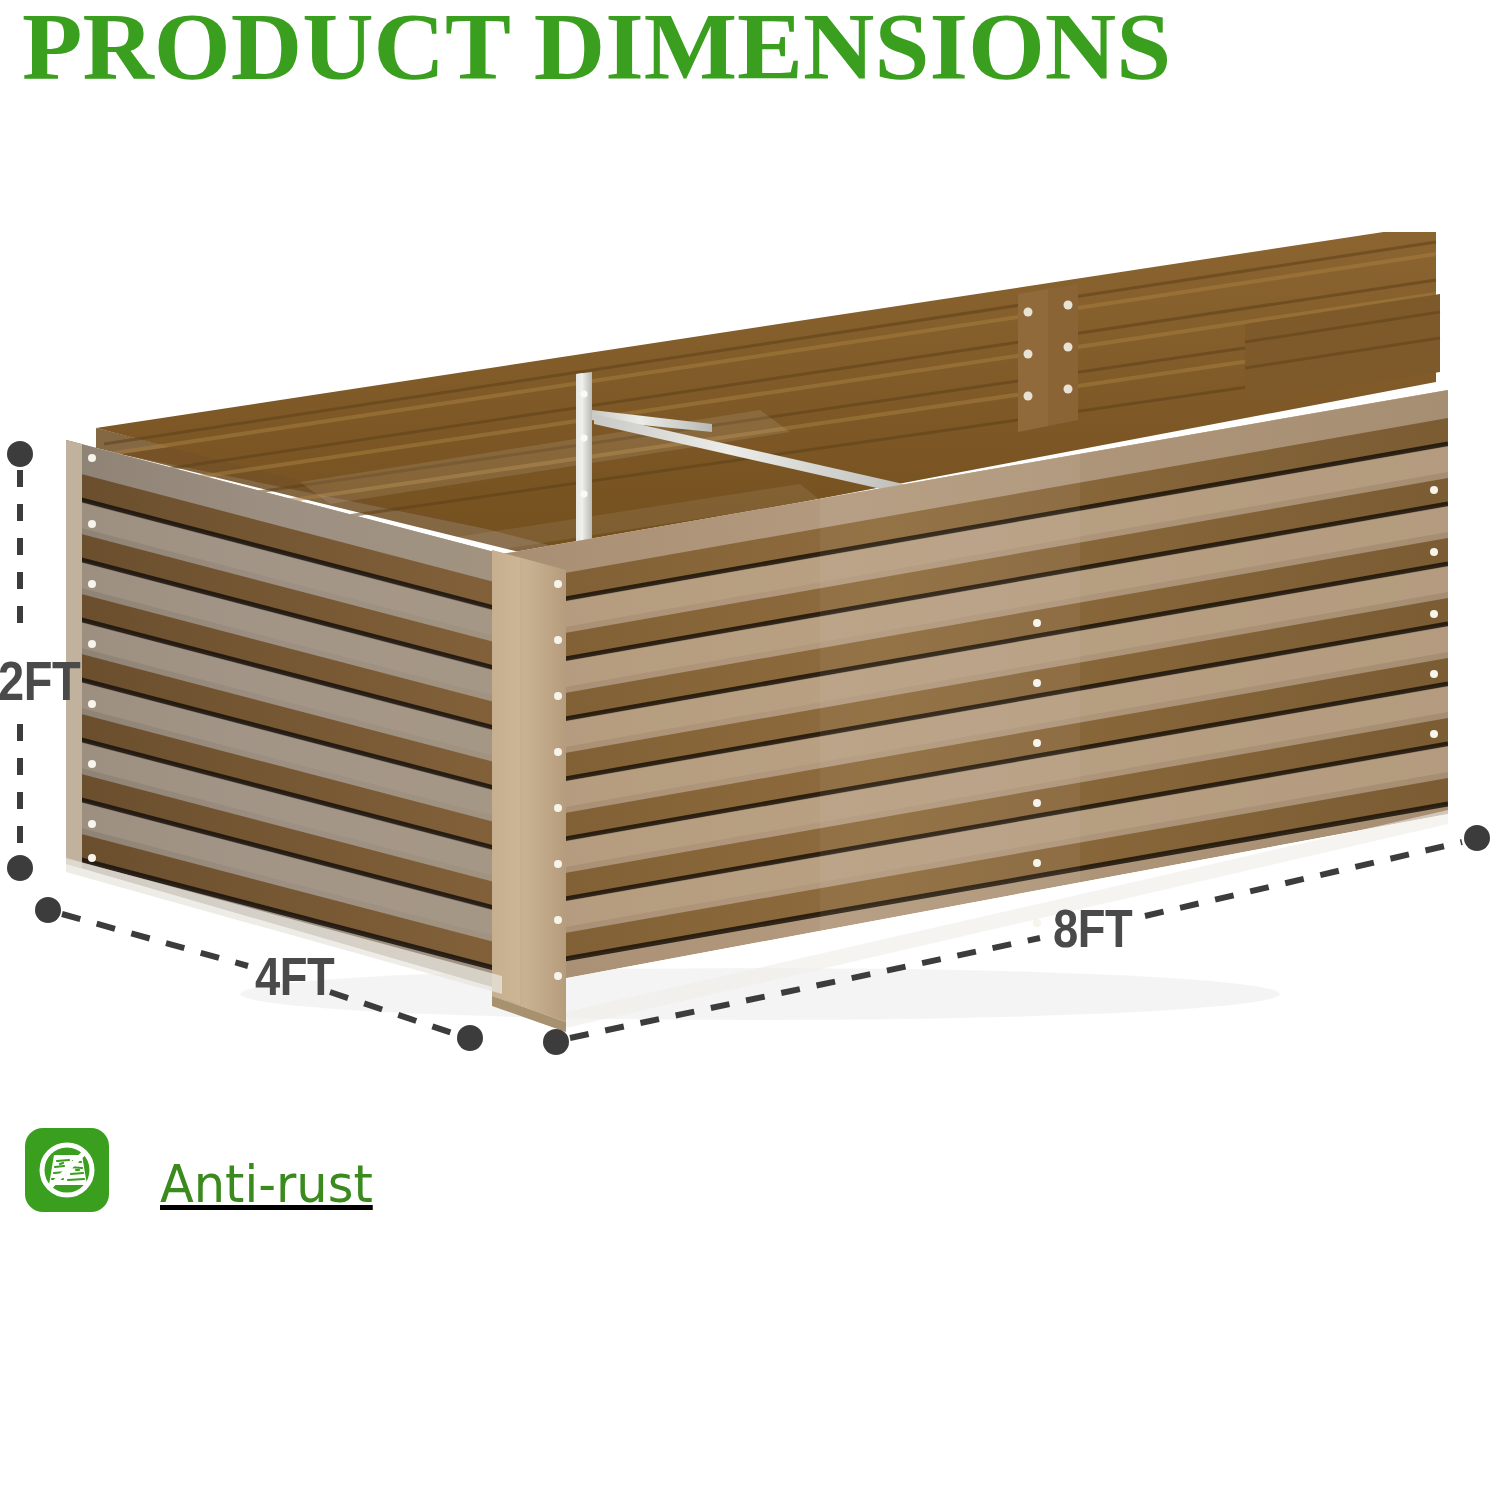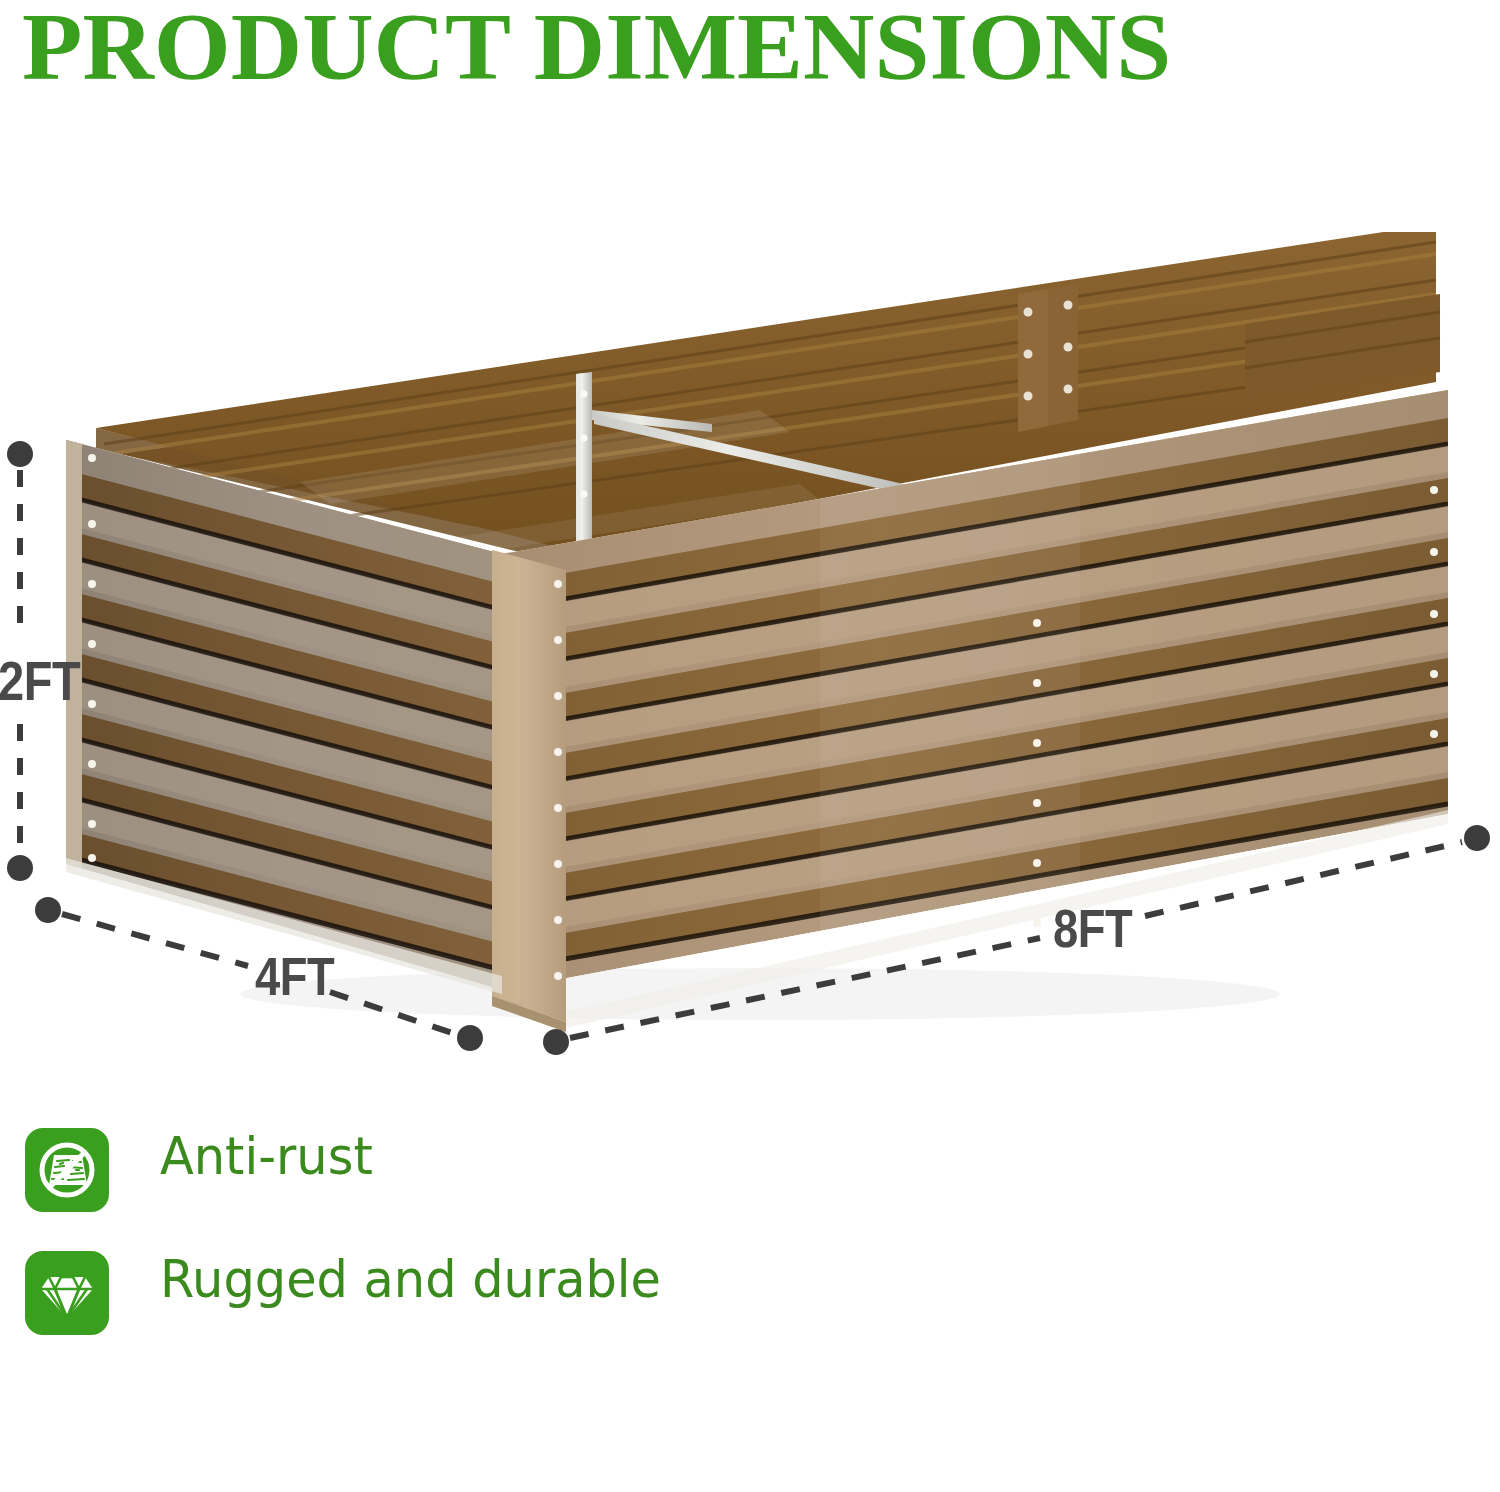--- a/index.html
+++ b/index.html
@@ -38,22 +38,22 @@
     letter-spacing:-0.5px;
     white-space:nowrap;
   }
   .dim-2ft{left:-2px;top:648px;font-size:56px;transform:scaleX(.84);transform-origin:left top;}
   .dim-4ft{left:255px;top:945px;font-size:54px;transform:scaleX(.84);transform-origin:left top;}
   .dim-8ft{left:1053px;top:897px;font-size:54px;transform:scaleX(.84);transform-origin:left top;}
 
   
   .features{position:absolute;left:25px;top:1128px;width:900px;}
   .feature-row{
-    display:flex;align-items:flex-start;
-    height:84px;margin-bottom:39px;
+    display:flex;align-items:flex-end;
+    height:84px;margin-bottom:39px;text-decoration:underline;
   }
   .feature-icon{
     width:84px;height:84px;flex:0 0 84px;
     background:#3a9e1e;border-radius:18px;
     display:flex;align-items:center;justify-content:center;
   }
   .feature-icon svg{display:block;}
   .feature-text{
     margin-left:51px;
     font-family:"DejaVu Sans","Liberation Sans",sans-serif;
@@ -388,38 +388,16 @@
             <path d="M40,31 L43,31"></path>
           </g>
 
           <circle cx="31" cy="31" r="25" fill="none" stroke="#ffffff" stroke-width="5"></circle>
           <path d="M13.5,48.5 L48.5,13.5" stroke="#ffffff" stroke-width="5" stroke-linecap="round"></path>
         </svg>
       </div>
       <div class="feature-text">Anti-rust</div>
     </div>
 
-    <div class="feature-row">
-      <div class="feature-icon">
-        <svg width="60" height="60" viewBox="0 0 60 60">
-          <g fill="#ffffff">
-
-            <path d="M12,14 L48,14 L56,26 L30,55 L4,26 Z"></path>
-          </g>
-          <g stroke="#3a9e1e" stroke-width="2.6" fill="none" stroke-linejoin="round">
-            <path d="M4,26 L56,26"></path>
-            <path d="M12,14 L18,26 L30,55"></path>
-            <path d="M48,14 L42,26 L30,55"></path>
-            <path d="M18,26 L24,14"></path>
-            <path d="M42,26 L36,14"></path>
-            <path d="M24,14 L36,14"></path>
-            <path d="M18,26 L30,55 L42,26"></path>
-            <path d="M10,26 L30,55"></path>
-            <path d="M50,26 L30,55"></path>
-          </g>
-        </svg>
-      </div>
-      <div class="feature-text">Rugged and durable</div>
-    </div>
 
 
   </div>
 </div>
 
 </body></html>

